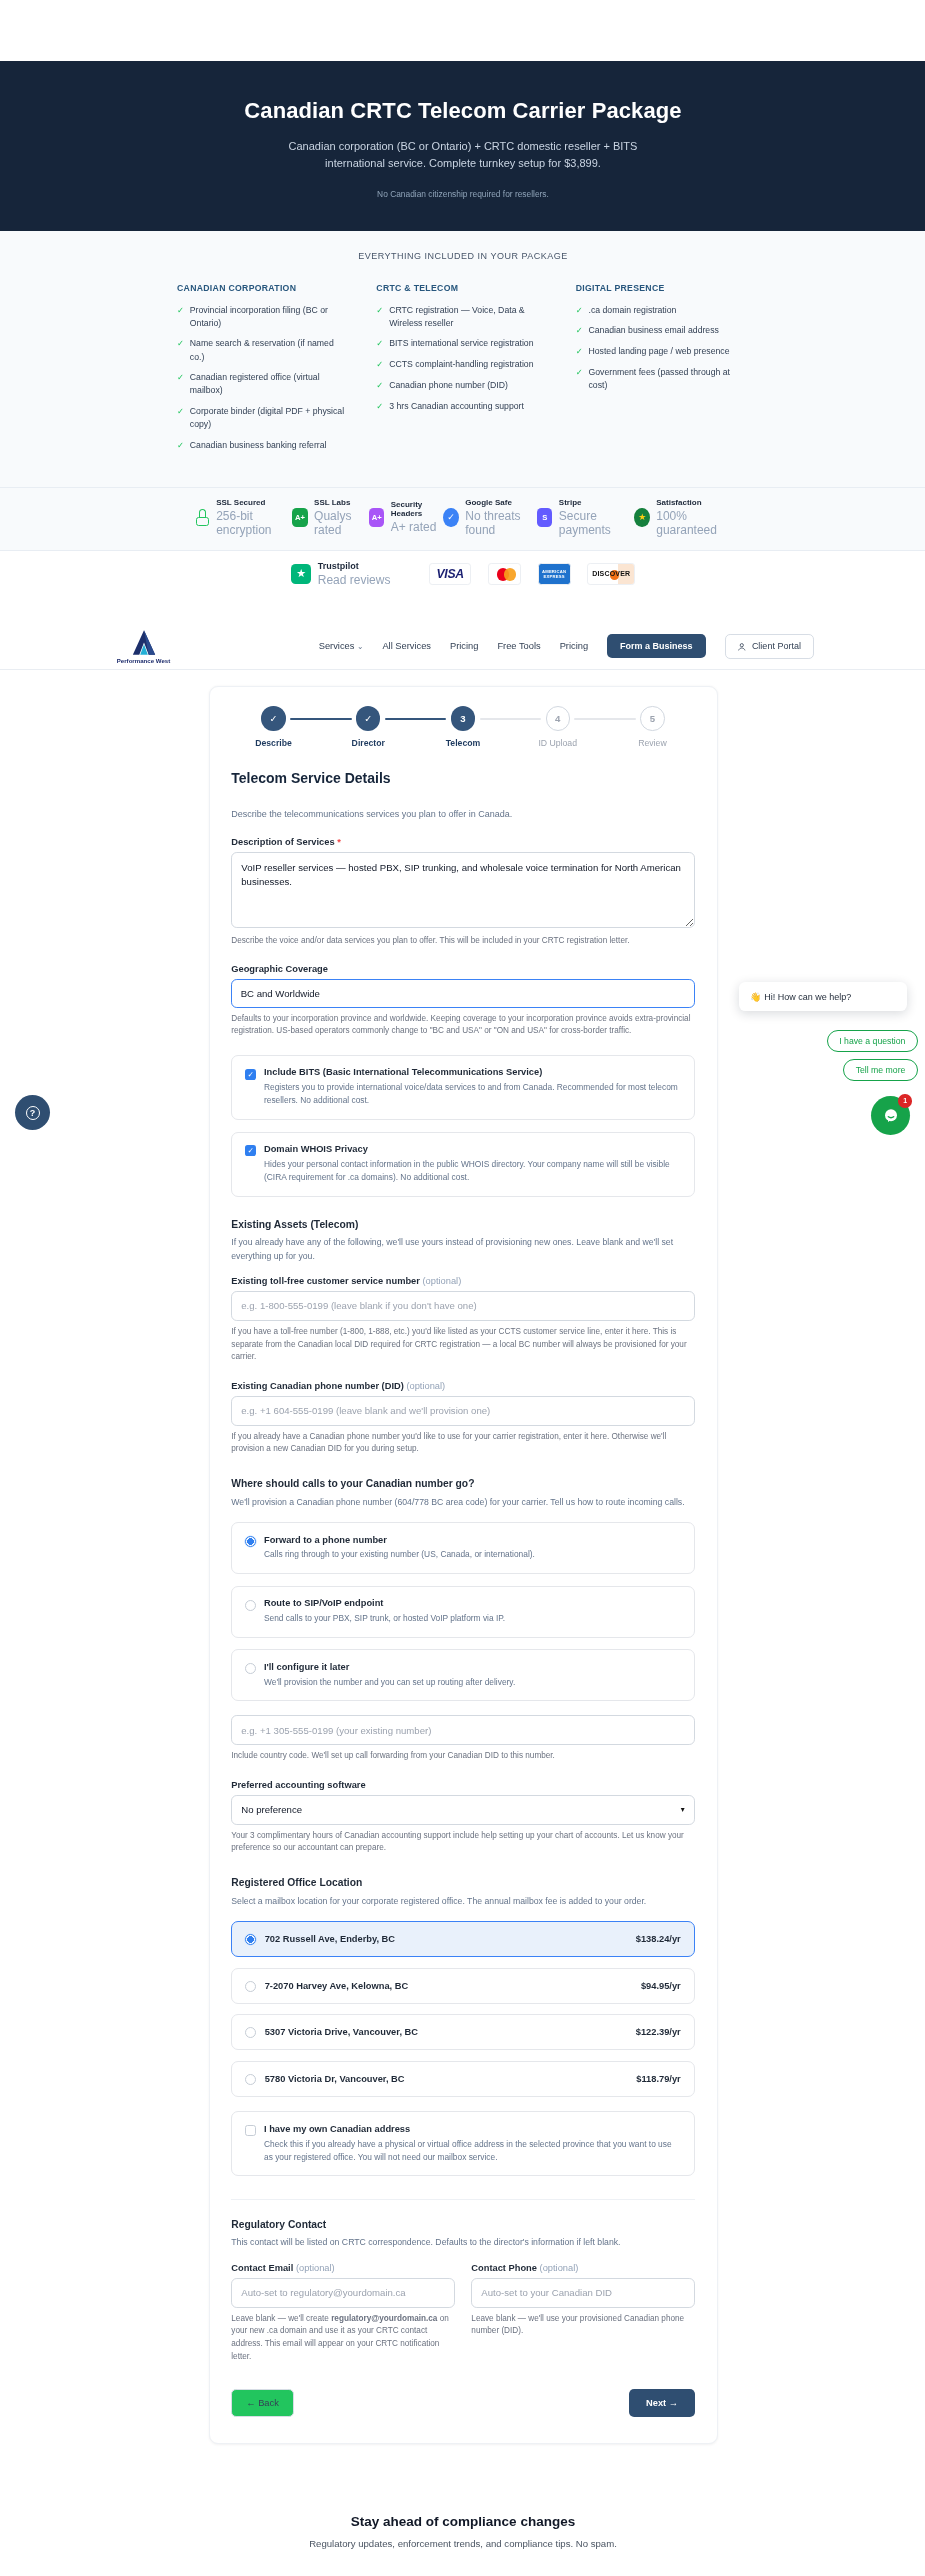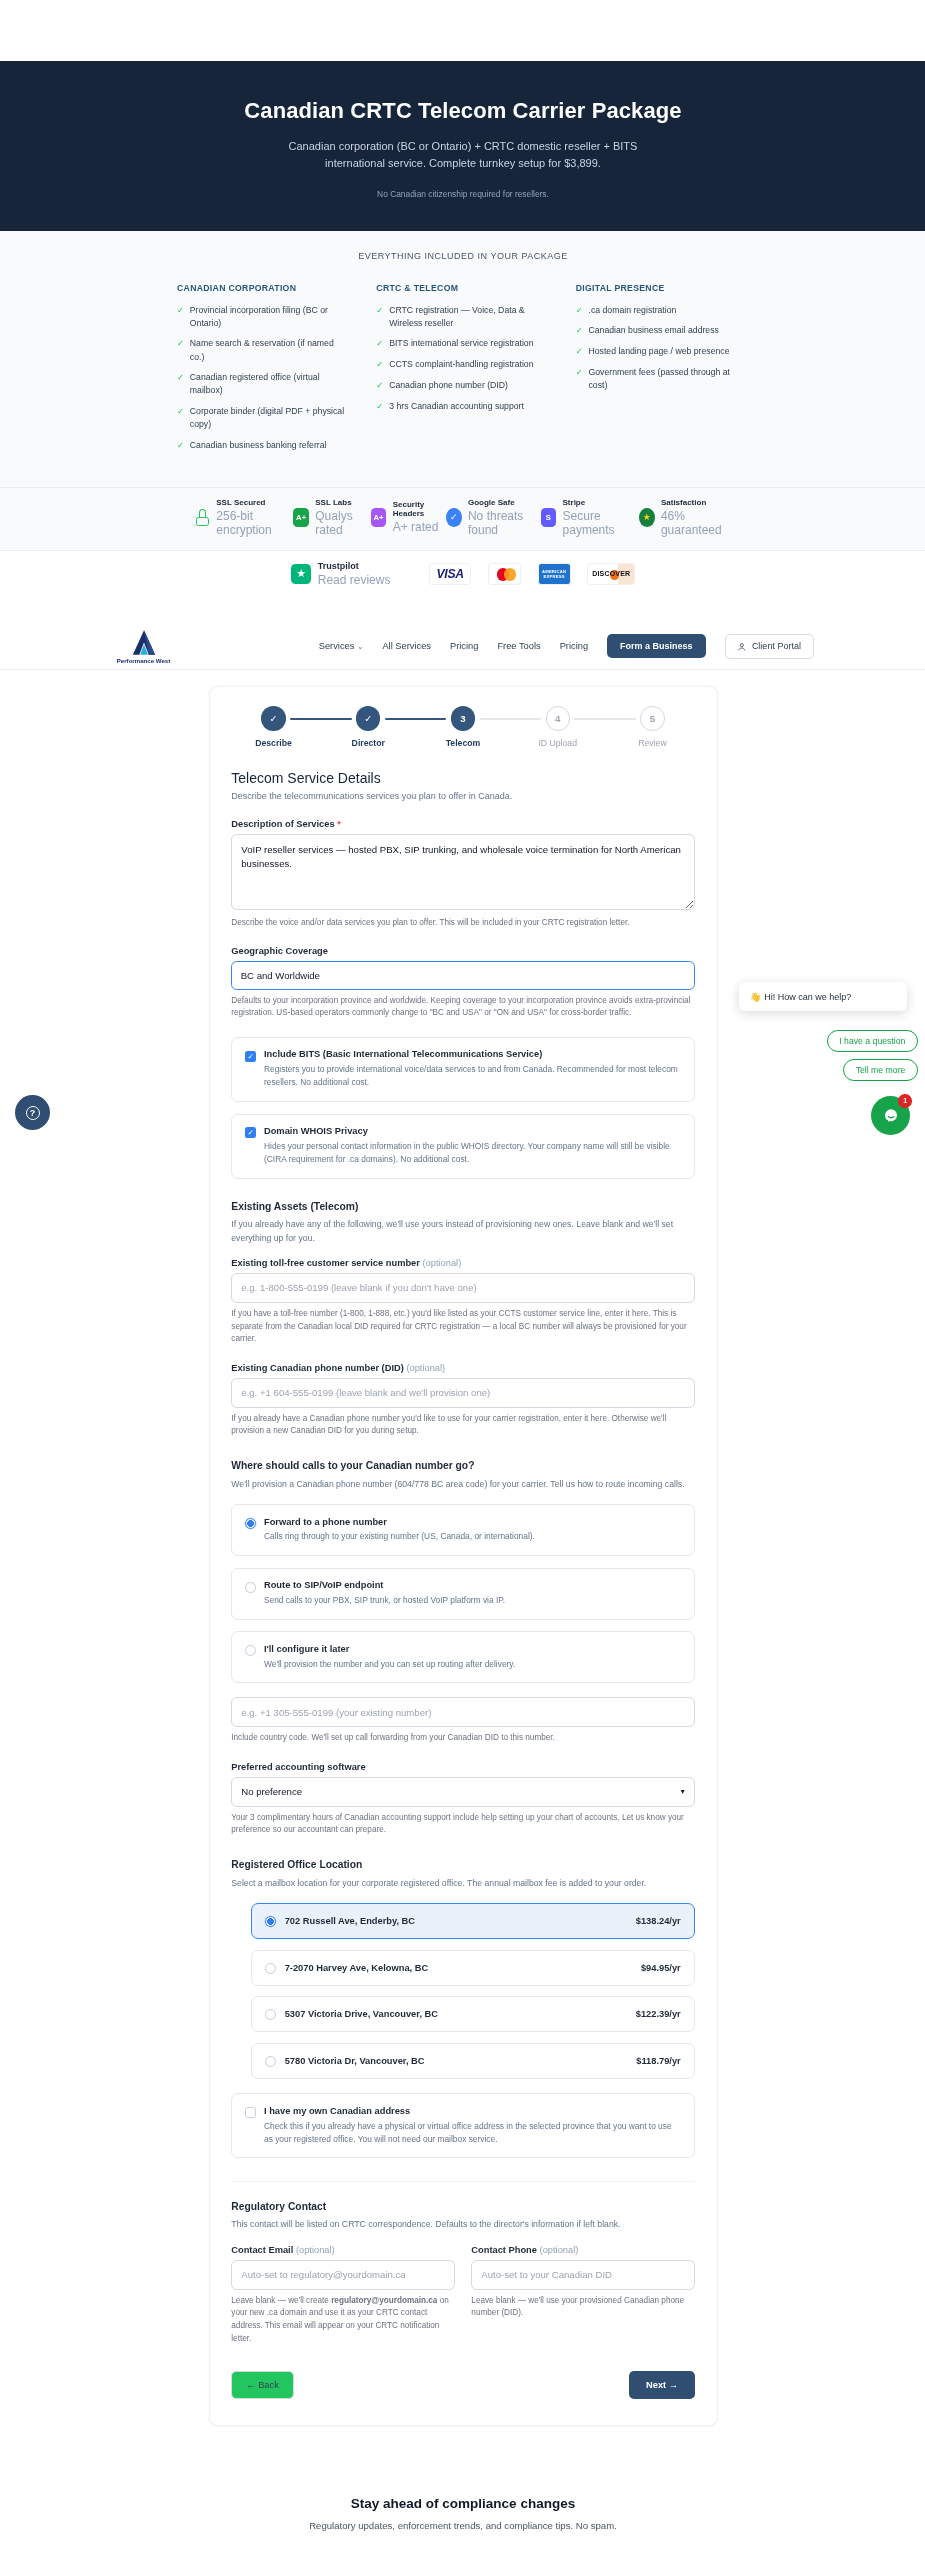--- a/index.html
+++ b/index.html
@@ -79,21 +79,21 @@
   .wstep.done:not(:last-child)::after { background:#35567c; }
   .wcirc { width:24.4px; height:24.4px; border-radius:50%; display:flex; align-items:center; justify-content:center;
            font-size:9.6px; font-weight:bold; z-index:1; }
   .wstep.done .wcirc, .wstep.active .wcirc { background:#35567c; color:#fff; }
   .wstep.todo .wcirc { background:#fff; border:1.3px solid #d2d8e0; color:#9ca3af; }
   .wlabel { margin-top:7px; font-size:8.7px; }
   .wstep.done .wlabel, .wstep.active .wlabel { color:#1e3a5f; font-weight:bold; }
   .wstep.todo .wlabel { color:#9ca3af; }
   
   .fsection { padding:0 5.1px; }
-  .ftitle { font-size:14px; font-weight:normal; color:#16253a; margin-bottom:5px; }
+  .ftitle { font-size:14px; font-weight:bold; color:#16253a; margin-bottom:23px; }
   .fsub { color:#64748b; font-size:9px; margin-bottom:18px; }
   .flabel { font-weight:bold; color:#1f2937; font-size:9.3px; margin-bottom:5.1px; display:block; }
   .req { color:#ef4444; }
   .opt { color:#94a3b8; font-weight:normal; }
   .tinput, .ttextarea, .tselect {
       width:100%; border:0.6px solid #d3d9e0; border-radius:5.8px; padding:8.4px 9px; font-size:9.6px;
       color:#111827; background:#fff; font-family:inherit; }
   .ttextarea { height:76px; resize:vertical; line-height:1.5; }
   .tinput::placeholder, .ttextarea::placeholder { color:#9ca3af; }
   .focused { border:1.3px solid #3b82f6; padding:7.7px 8.4px; }
@@ -106,21 +106,21 @@
   .cbox.empty { background:#fff; border:1px solid #c6cdd6; }
   .cc-title { font-weight:bold; font-size:9.3px; color:#1f2937; }
   .cc-desc { color:#64748b; font-size:8.4px; line-height:1.55; margin-top:3.9px; }
   .rdot { width:11px; height:11px; border-radius:50%; flex:none; margin-top:1.3px; cursor:pointer; }
   .rdot.on { border:1.3px solid #2f7ff0; background:radial-gradient(circle,#2f7ff0 0 3.2px,#fff 3.5px); box-shadow:0 0 0 0.6px #bfdbfe; }
   .rdot.off { border:1px solid #c6cdd6; background:#fff; }
   .sect-h { font-size:10.3px; font-weight:bold; color:#1f2937; margin:22px 0 6.4px; }
   .sect-sub { color:#64748b; font-size:8.7px; line-height:1.55; margin-bottom:13px; }
   .tselect { display:flex; align-items:center; justify-content:space-between; cursor:pointer; }
   .office-opt { border:0.6px solid #e5e7eb; border-radius:7px; padding:11px 13px; margin-bottom:10.3px;
-                display:flex; align-items:center; gap:8.4px;margin-left:20px; }
+                display:flex; align-items:center; gap:8.4px; }
   .office-opt.sel { background:#e9f1fb; border:1px solid #3b82f6; }
   .office-addr { font-weight:bold; font-size:9.3px; color:#1f2937; }
   .office-price { margin-left:auto; font-weight:bold; font-size:9.3px; color:#1f2937; }
   .divider { height:0.6px; background:#eef1f5; margin:23px 0 19px; }
   .two-col { display:grid; grid-template-columns:1fr 1fr; gap:16.7px; }
   .btn-row { display:flex; justify-content:space-between; margin-top:26px; }
   .btn-back { background:#22c55e; border:0.6px solid #d7dde5; border-radius:5.1px; padding:7.7px 14px;
               font-size:9.3px; color:#334155; cursor:pointer; font-family:inherit; }
   .btn-next { background:#2f4e71; color:#fff; border:none; border-radius:5.1px; padding:7.7px 16.7px;
               font-size:9.3px; font-weight:bold; cursor:pointer; font-family:inherit; }
@@ -264,21 +264,21 @@
       <div class="bsq" style="background:#635bff">S</div>
       <div>
           <div class="badge-t">Stripe</div>
           <div class="badge-s">Secure payments</div>
         </div>
     </div>
     <div class="badge">
       <div class="bcir" style="background:#15803d;color:#facc15">★</div>
       <div>
           <div class="badge-t">Satisfaction</div>
-          <div class="badge-s">46% guaranteed</div>
+          <div class="badge-s">100% guaranteed</div>
         </div>
     </div>
   </div>
 </section>
 
 <section class="payments">
   <div class="tp">
     <div class="tp-sq">★</div>
     <div>
       <div class="badge-t" style="font-size:9px">Trustpilot</div>

